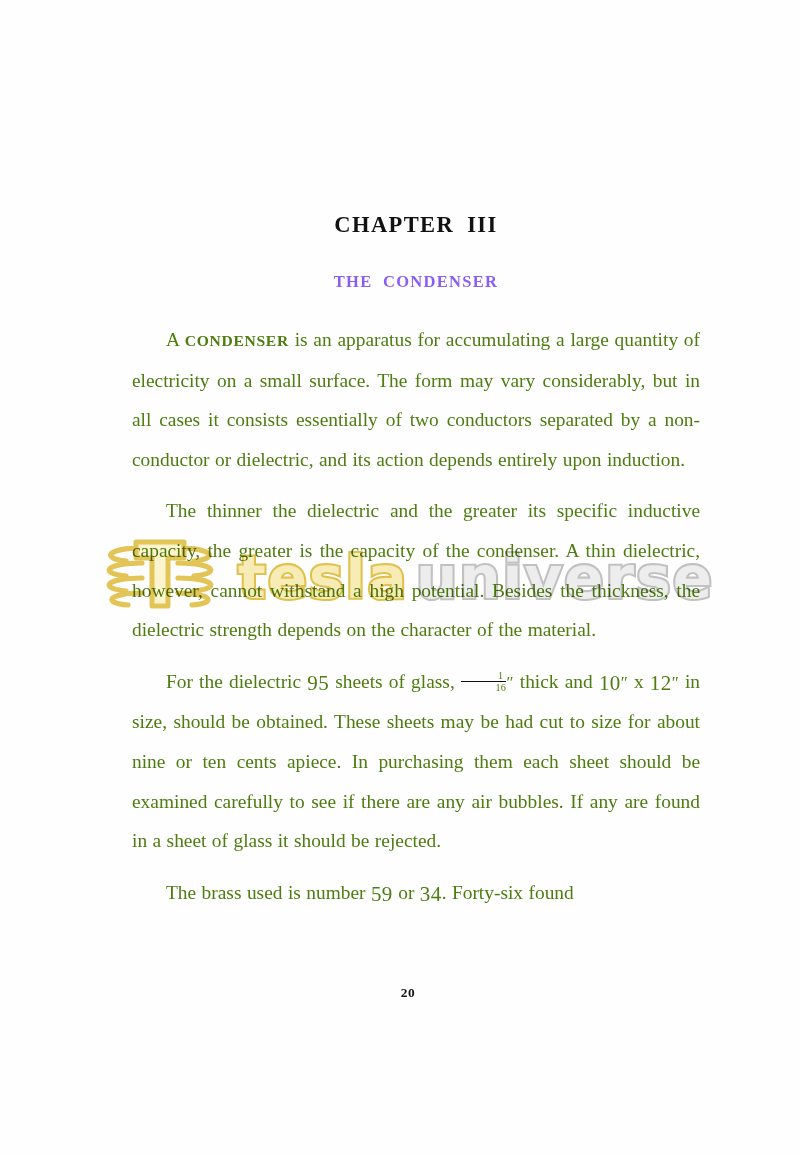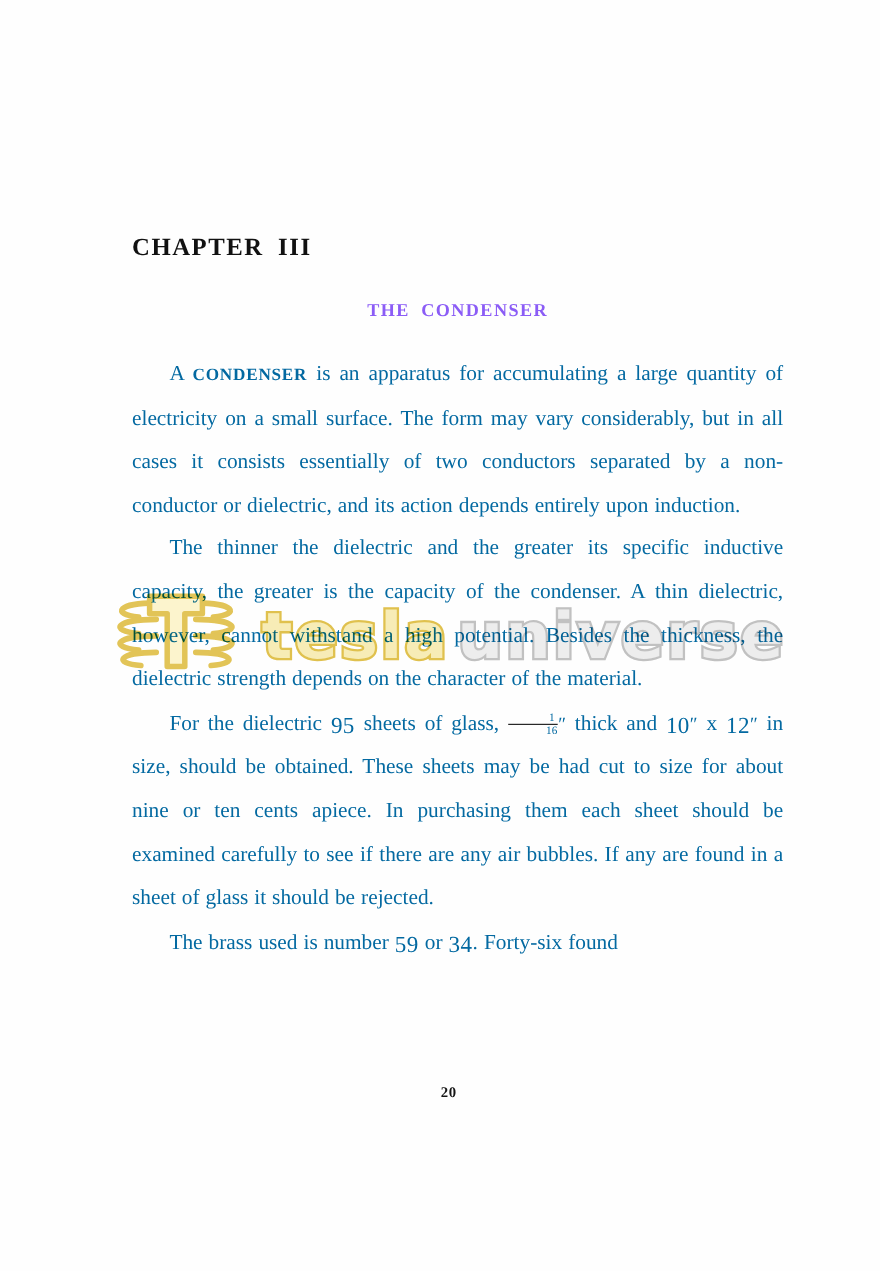--- a/index.html
+++ b/index.html
@@ -25,48 +25,48 @@
 
   
   .textblock {
     position: absolute;
     left: 120px;
     top: 212px;
     width: 592px;
   }
 
   .chapter-head {
-    text-align: left;
+    text-align: center;
     font-size: 22.5px;
     letter-spacing: 1.4px;
     font-weight: 700;
     margin: 0 0 34px 0;
     word-spacing: 6px;
     color: #111;
   }
 
   .section-head {
     text-align: center;
     font-size: 16.5px;
     letter-spacing: 1.3px;
     font-weight: 700;
     margin: 0 0 28px 0;
     word-spacing: 5px;
     color: #8b5cf6;
   }
 
   p.body {
-    margin: 0;
+    margin: 12px;
     text-align: justify;
     text-justify: inter-word;
     font-size: 19.4px;
     line-height: 39.6px;
     text-indent: 34px;
     word-spacing: 0.6px;
-    color: #0369a1;
+    color: #4d7c0f;
   }
 
   .smallcaps {
     font-size: 15.6px;
     letter-spacing: 0.7px;
     font-weight: 600;
   }
 
   
   .osf {

